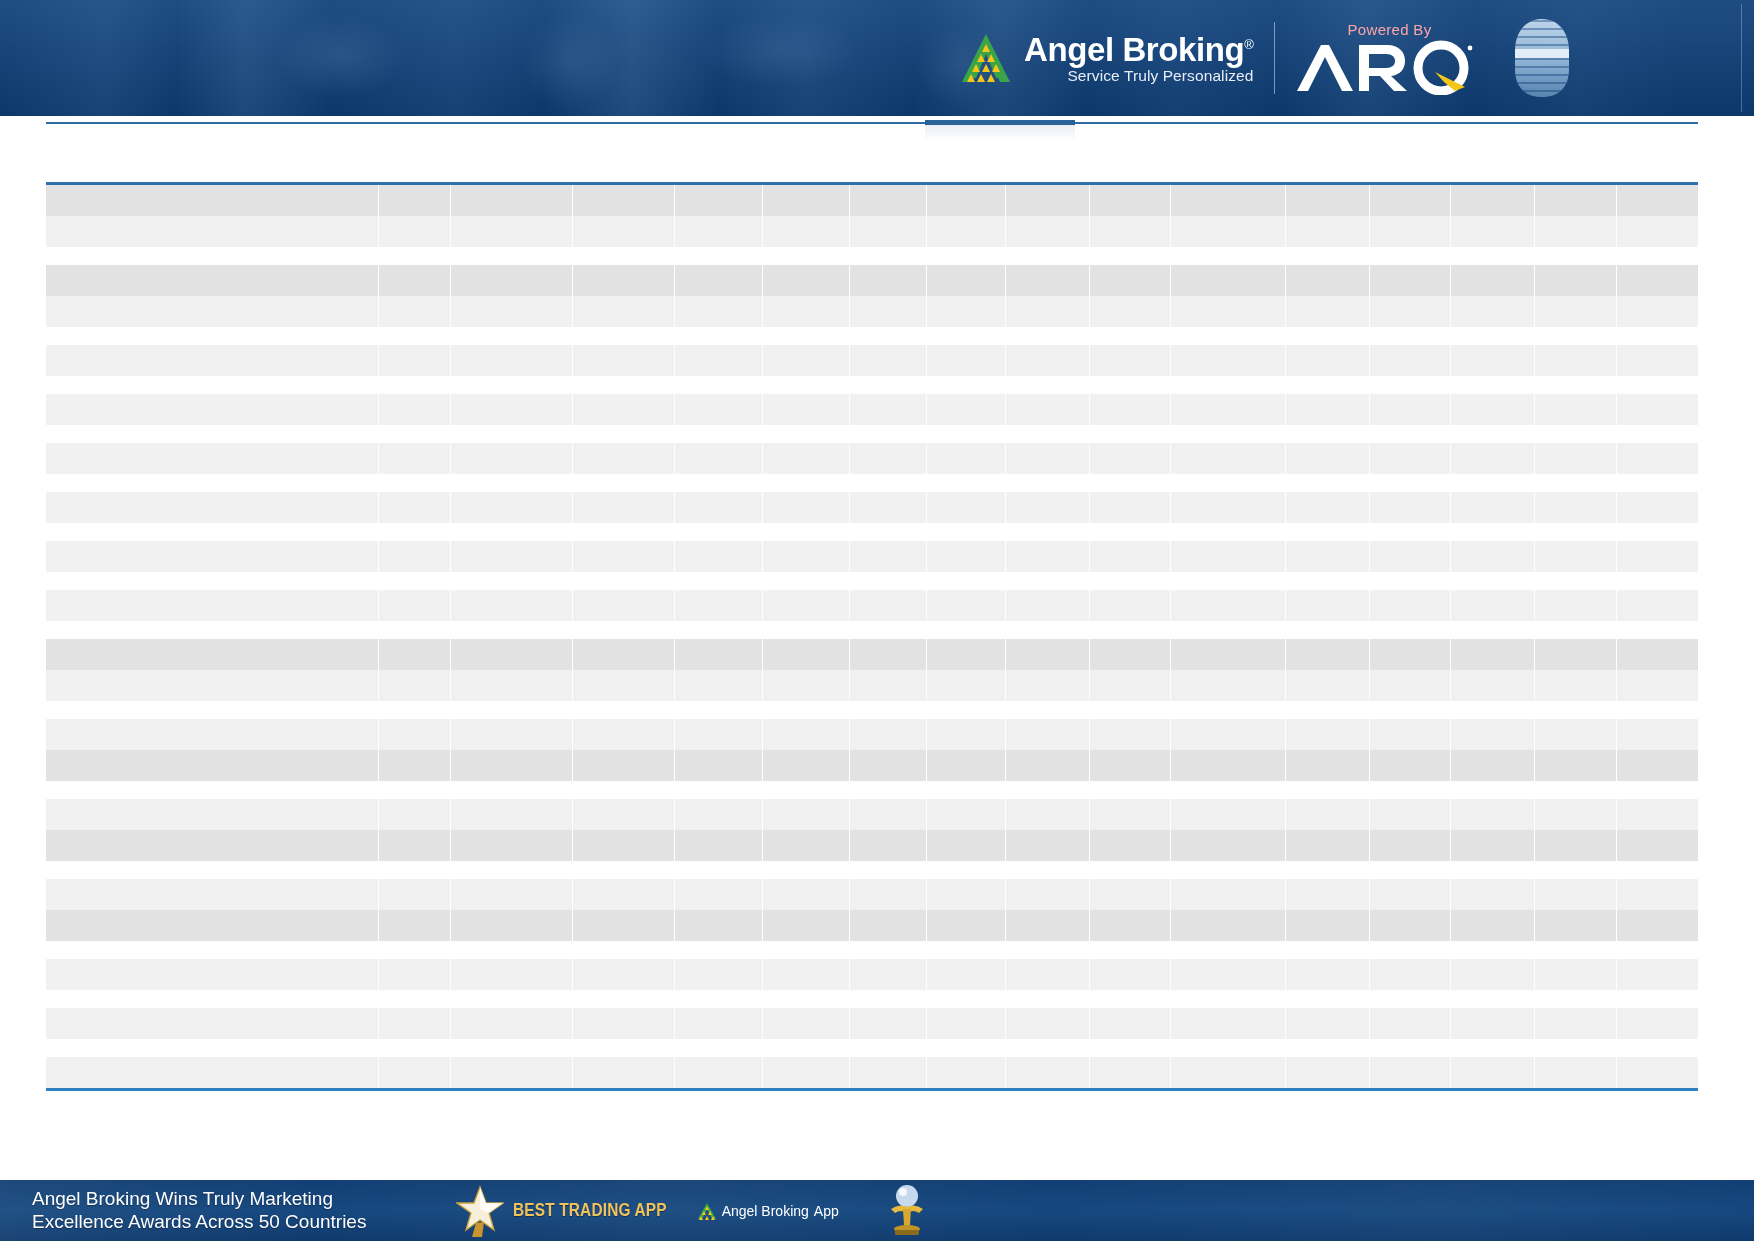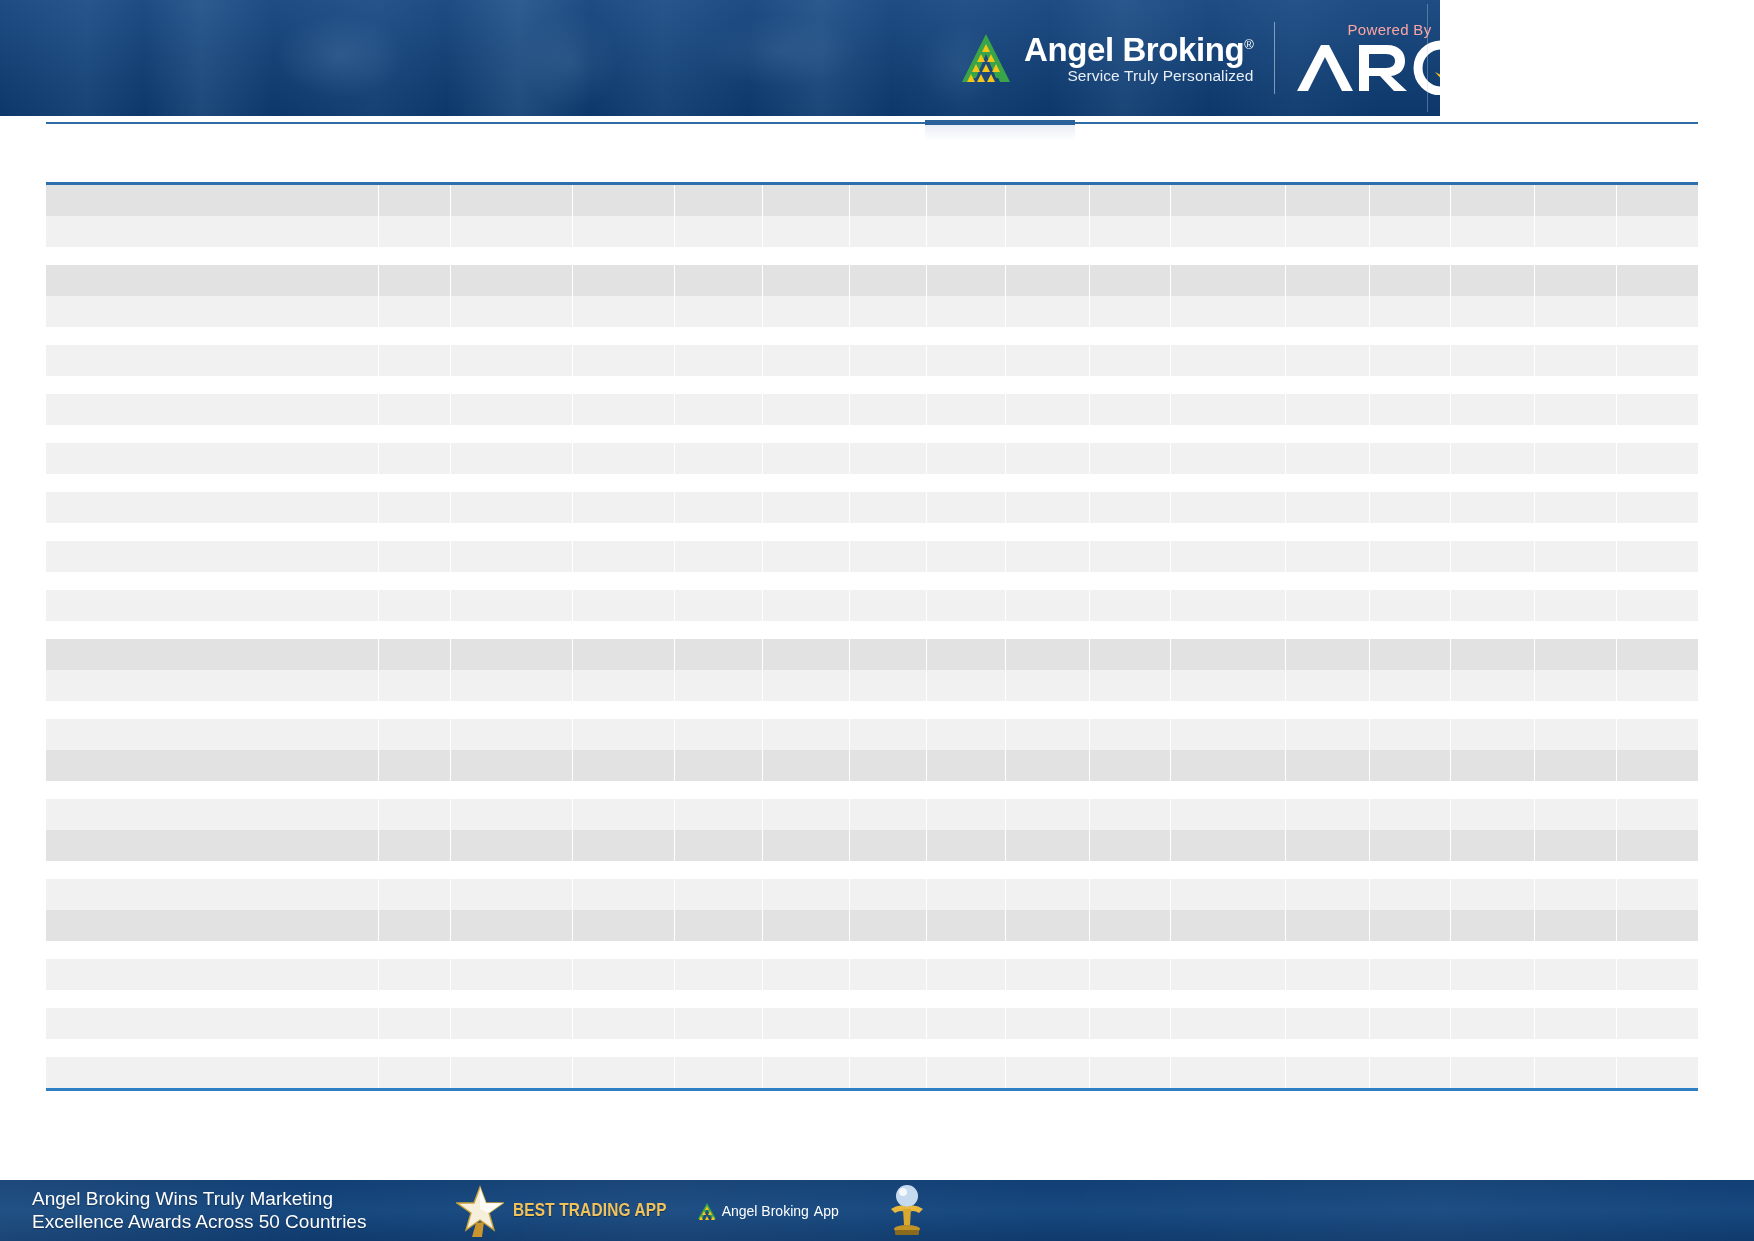--- a/index.html
+++ b/index.html
@@ -15,21 +15,21 @@
     position: relative;
     width: 1754px;
     height: 1241px;
     background: #ffffff;
   }
 
   
   .header-banner {
     position: absolute;
     top: 0; left: 0;
-    width: 1440px;
+    width: 1754px;
     height: 116px;
     background:
       linear-gradient(180deg, #0d3d77 0%, #11457f 35%, #0e3f79 70%, #0b3companion 100%),
       #0e3f79;
     background-color: #0e3f79;
     overflow: hidden;
   }
   .header-texture {
     position: absolute;
     inset: 0;

